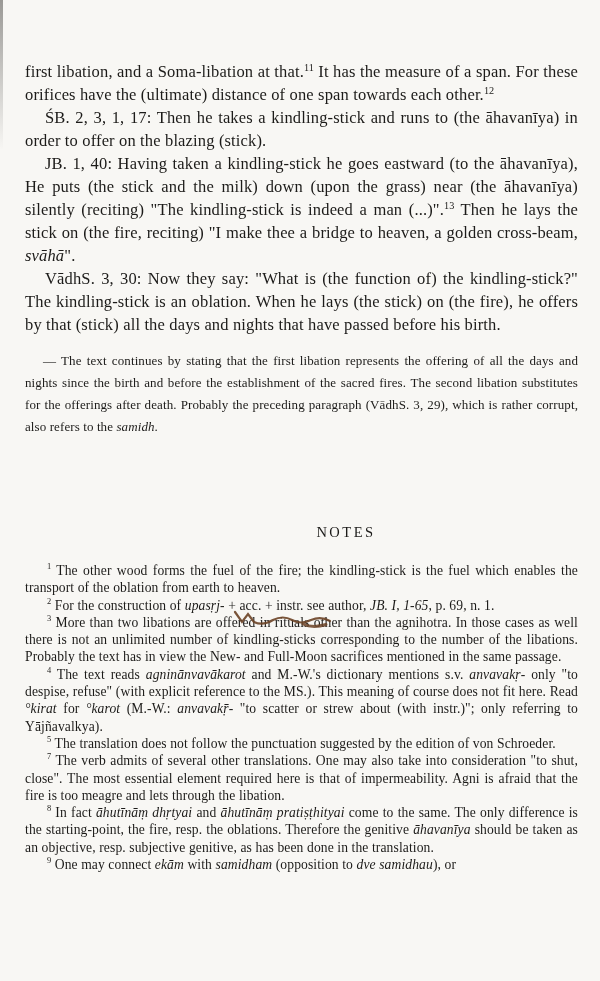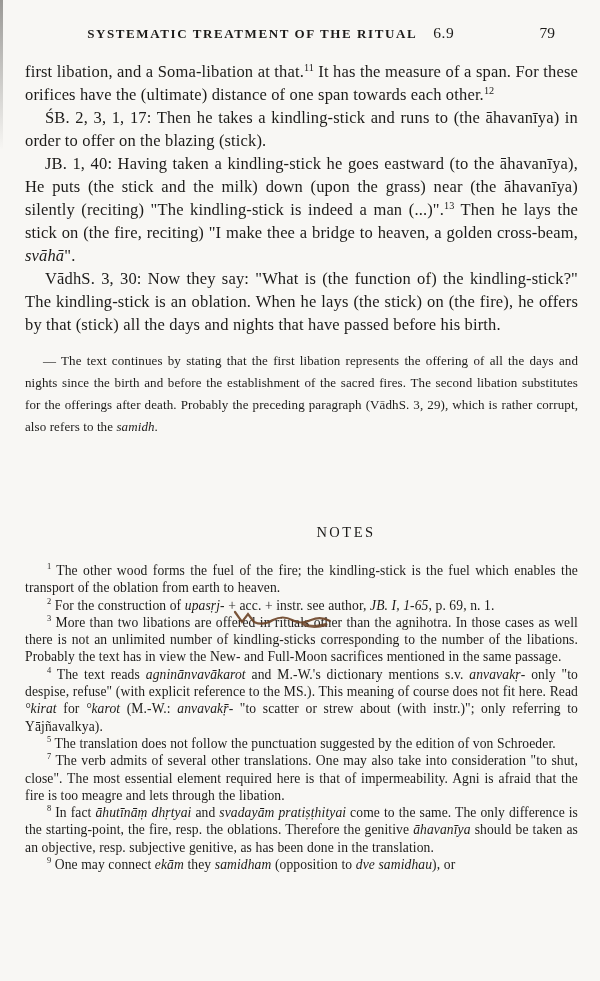--- a/index.html
+++ b/index.html
@@ -71,45 +71,39 @@
     position:absolute;left:231px;top:606px;
     pointer-events:none;
   }
 </style>
 </head>
 <body>
 
 <div class="page">
   <div class="scan-edge"></div>
 
-  <div class="header">
-    <div class="header-center">
-      <span>SYSTEMATIC TREATMENT OF THE RITUAL</span><span class="header-section">6.9</span>
-    </div>
-    <span class="page-number">79</span>
-  </div>
 
   <div class="main-text">
     <p class="quote"><span>first libation, and a Soma-libation at that.</span><sup>11</sup><span> It has the measure of a span. For these orifices have the (ultimate) distance of one span towards each other.</span><sup>12</sup></p>
     <p class="quote p-indent"><span>ŚB. 2, 3, 1, 17: Then he takes a kindling-stick and runs to (the āhavanīya) in order to offer on the blazing (stick).</span></p>
     <p class="quote p-indent"><span>JB. 1, 40: Having taken a kindling-stick he goes eastward (to the āhavanīya), He puts (the stick and the milk) down (upon the grass) near (the āhavanīya) silently (reciting) "The kindling-stick is indeed a man (...)".</span><sup>13</sup><span> Then he lays the stick on (the fire, reciting) "I make thee a bridge to heaven, a golden cross-beam, </span><i>svāhā</i><span>".</span></p>
     <p class="quote p-indent"><span>VādhS. 3, 30: Now they say: "What is (the function of) the kindling-stick?" The kindling-stick is an oblation. When he lays (the stick) on (the fire), he offers by that (stick) all the days and nights that have passed before his birth.</span></p>
     <p class="commentary"><span>— The text continues by stating that the first libation represents the offering of all the days and nights since the birth and before the establishment of the sacred fires. The second libation substitutes for the offerings after death. Probably the preceding paragraph (VādhS. 3, 29), which is rather corrupt, also refers to the </span><i>samidh</i><span>.</span></p>
   </div>
 
   <div class="notes-heading">NOTES</div>
 
   <div class="footnotes">
     <p class="footnote"><sup>1</sup><span> The other wood forms the fuel of the fire; the kindling-stick is the fuel which enables the transport of the oblation from earth to heaven.</span></p>
     <p class="footnote"><sup>2</sup><span> For the construction of </span><i>upasṛj-</i><span> + acc. + instr. see author, </span><i>JB. I, 1-65</i><span>, p. 69, n. 1.</span></p>
     <p class="footnote"><sup>3</sup><span> More than two libations are offered in rituals other than the agnihotra. In those cases as well there is not an unlimited number of kindling-sticks corresponding to the number of the libations. Probably the text has in view the New- and Full-Moon sacrifices mentioned in the same passage.</span></p>
     <p class="footnote"><sup>4</sup><span> The text reads </span><i>agninānvavākarot</i><span> and M.-W.'s dictionary mentions s.v. </span><i>anvavakṛ-</i><span> only "to despise, refuse" (with explicit reference to the MS.). This meaning of course does not fit here. Read </span><i>°kirat</i><span> for </span><i>°karot</i><span> (M.-W.: </span><i>anvavakṝ-</i><span> "to scatter or strew about (with instr.)"; only referring to Yājñavalkya).</span></p>
     <p class="footnote"><sup>5</sup><span> The translation does not follow the punctuation suggested by the edition of von Schroeder.</span></p>
     <p class="footnote"><sup>7</sup><span> The verb admits of several other translations. One may also take into consideration "to shut, close". The most essential element required here is that of impermeability. Agni is afraid that the fire is too meagre and lets through the libation.</span></p>
-    <p class="footnote"><sup>8</sup><span> In fact </span><i>āhutīnāṃ dhṛtyai</i><span> and </span><i>svadayām pratiṣṭhityai</i><span> come to the same. The only difference is the starting-point, the fire, resp. the oblations. Therefore the genitive </span><i>āhavanīya</i><span> should be taken as an objective, resp. subjective genitive, as has been done in the translation.</span></p>
-    <p class="footnote"><sup>9</sup><span> One may connect </span><i>ekām</i><span> they </span><i>samidham</i><span> (opposition to </span><i>dve samidhau</i><span>), or</span></p>
+    <p class="footnote"><sup>8</sup><span> In fact </span><i>āhutīnāṃ dhṛtyai</i><span> and </span><i>āhutīnāṃ pratiṣṭhityai</i><span> come to the same. The only difference is the starting-point, the fire, resp. the oblations. Therefore the genitive </span><i>āhavanīya</i><span> should be taken as an objective, resp. subjective genitive, as has been done in the translation.</span></p>
+    <p class="footnote"><sup>9</sup><span> One may connect </span><i>ekām</i><span> with </span><i>samidham</i><span> (opposition to </span><i>dve samidhau</i><span>), or</span></p>
   </div>
 
   <svg class="hand-mark-svg" width="112" height="26" viewBox="0 0 112 26">
     <path d="M4,6 L11,16 L17,8 L23,16 Q32,20 42,14 Q52,9 61,14 Q70,19 80,14 Q90,10 99,15" fill="none" stroke="#6b4226" stroke-width="2.2" stroke-linecap="round" opacity="0.9"></path>
     <path d="M72,18 Q82,22.5 95,18.5" fill="none" stroke="#6b4226" stroke-width="3" stroke-linecap="round" opacity="0.85"></path>
   </svg>
 </div>
 
 </body></html>

